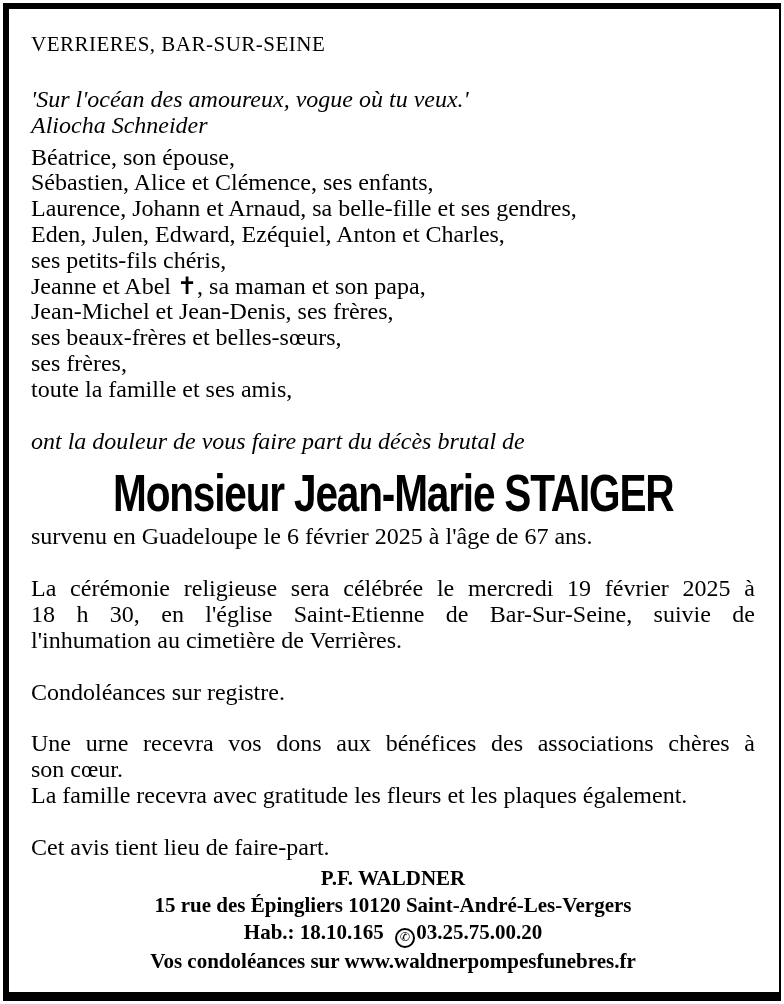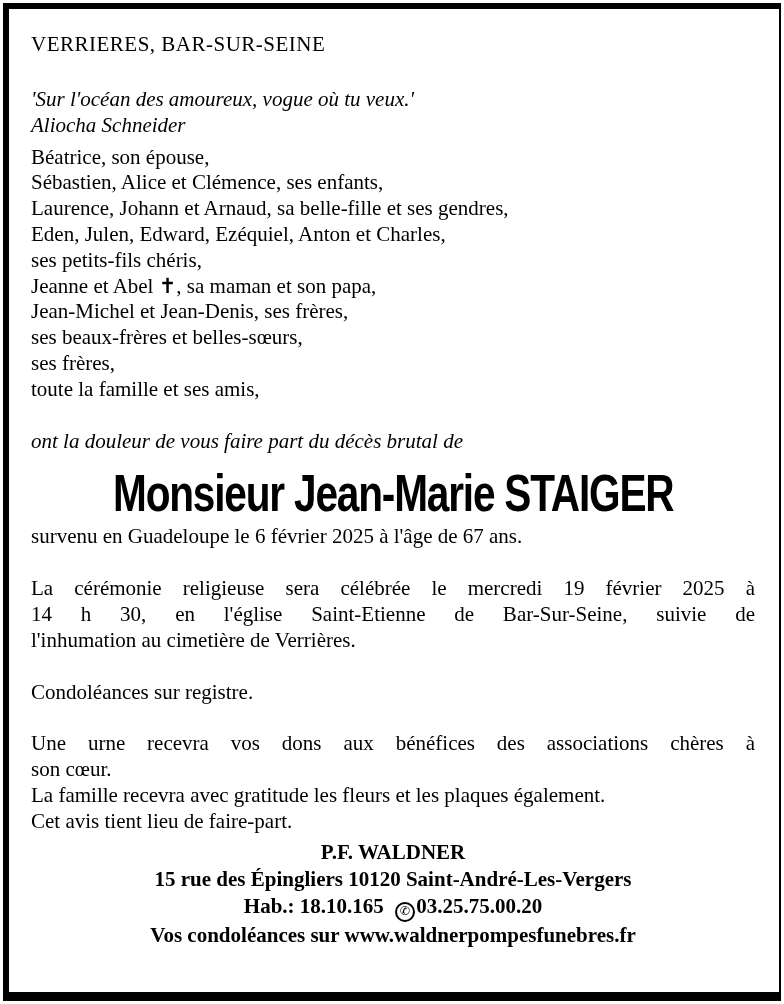--- a/index.html
+++ b/index.html
@@ -36,21 +36,21 @@
     margin-top: 6px;
   }
   .quote {
     margin-top: 30px;
     font-style: italic;
   }
   .family {
     margin-top: 6px;
   }
   .tline {
-    font-size: 21px;
+    font-size: 24px;
     line-height: 25.8px;
   }
   .stretch {
     text-align: justify;
     text-align-last: justify;
   }
   .intro {
     margin-top: 26px;
     font-style: italic;
   }
@@ -67,21 +67,21 @@
     transform-origin: 50% 50%;
     font-family: "Liberation Sans", "DejaVu Sans", sans-serif;
     font-weight: bold;
     font-size: 52px;
     letter-spacing: -1.5px;
   }
   .death-info { margin-top: 0; }
   .ceremony { margin-top: 26px; }
   .condolences { margin-top: 26px; }
   .donation { margin-top: 26px; }
-  .faire-part { }
+  .faire-part { margin-top: 26px; }
   .footer {
     margin-top: 4px;
     text-align: center;
     font-weight: bold;
   }
   .footer .fline {
     font-size: 21px;
     line-height: 27px;
   }
   .phone-icon {
@@ -128,21 +128,21 @@
   <div class="intro tline">ont la douleur de vous faire part du décès brutal de</div>
 
   <div class="deceased">
     <span class="name-inner">Monsieur Jean-Marie STAIGER</span>
   </div>
 
   <div class="death-info tline">survenu en Guadeloupe le 6 février 2025  à l'âge de 67 ans.</div>
 
   <div class="ceremony">
       <div class="tline stretch">La cérémonie religieuse sera célébrée le mercredi 19 février 2025 à</div>
-      <div class="tline stretch">14 h 30, en l'église Saint-Etienne de Bar-Sur-Seine, suivie de</div>
+      <div class="tline stretch">18 h 30, en l'église Saint-Etienne de Bar-Sur-Seine, suivie de</div>
       <div class="tline">l'inhumation au cimetière de Verrières.</div>
     </div>
 
   <div class="condolences tline">Condoléances sur registre.</div>
 
   <div class="donation">
       <div class="tline stretch">Une urne recevra vos dons aux bénéfices des associations chères à</div>
       <div class="tline">son cœur.</div>
       <div class="tline">La famille recevra avec gratitude les fleurs et les plaques également.</div>
     </div>

